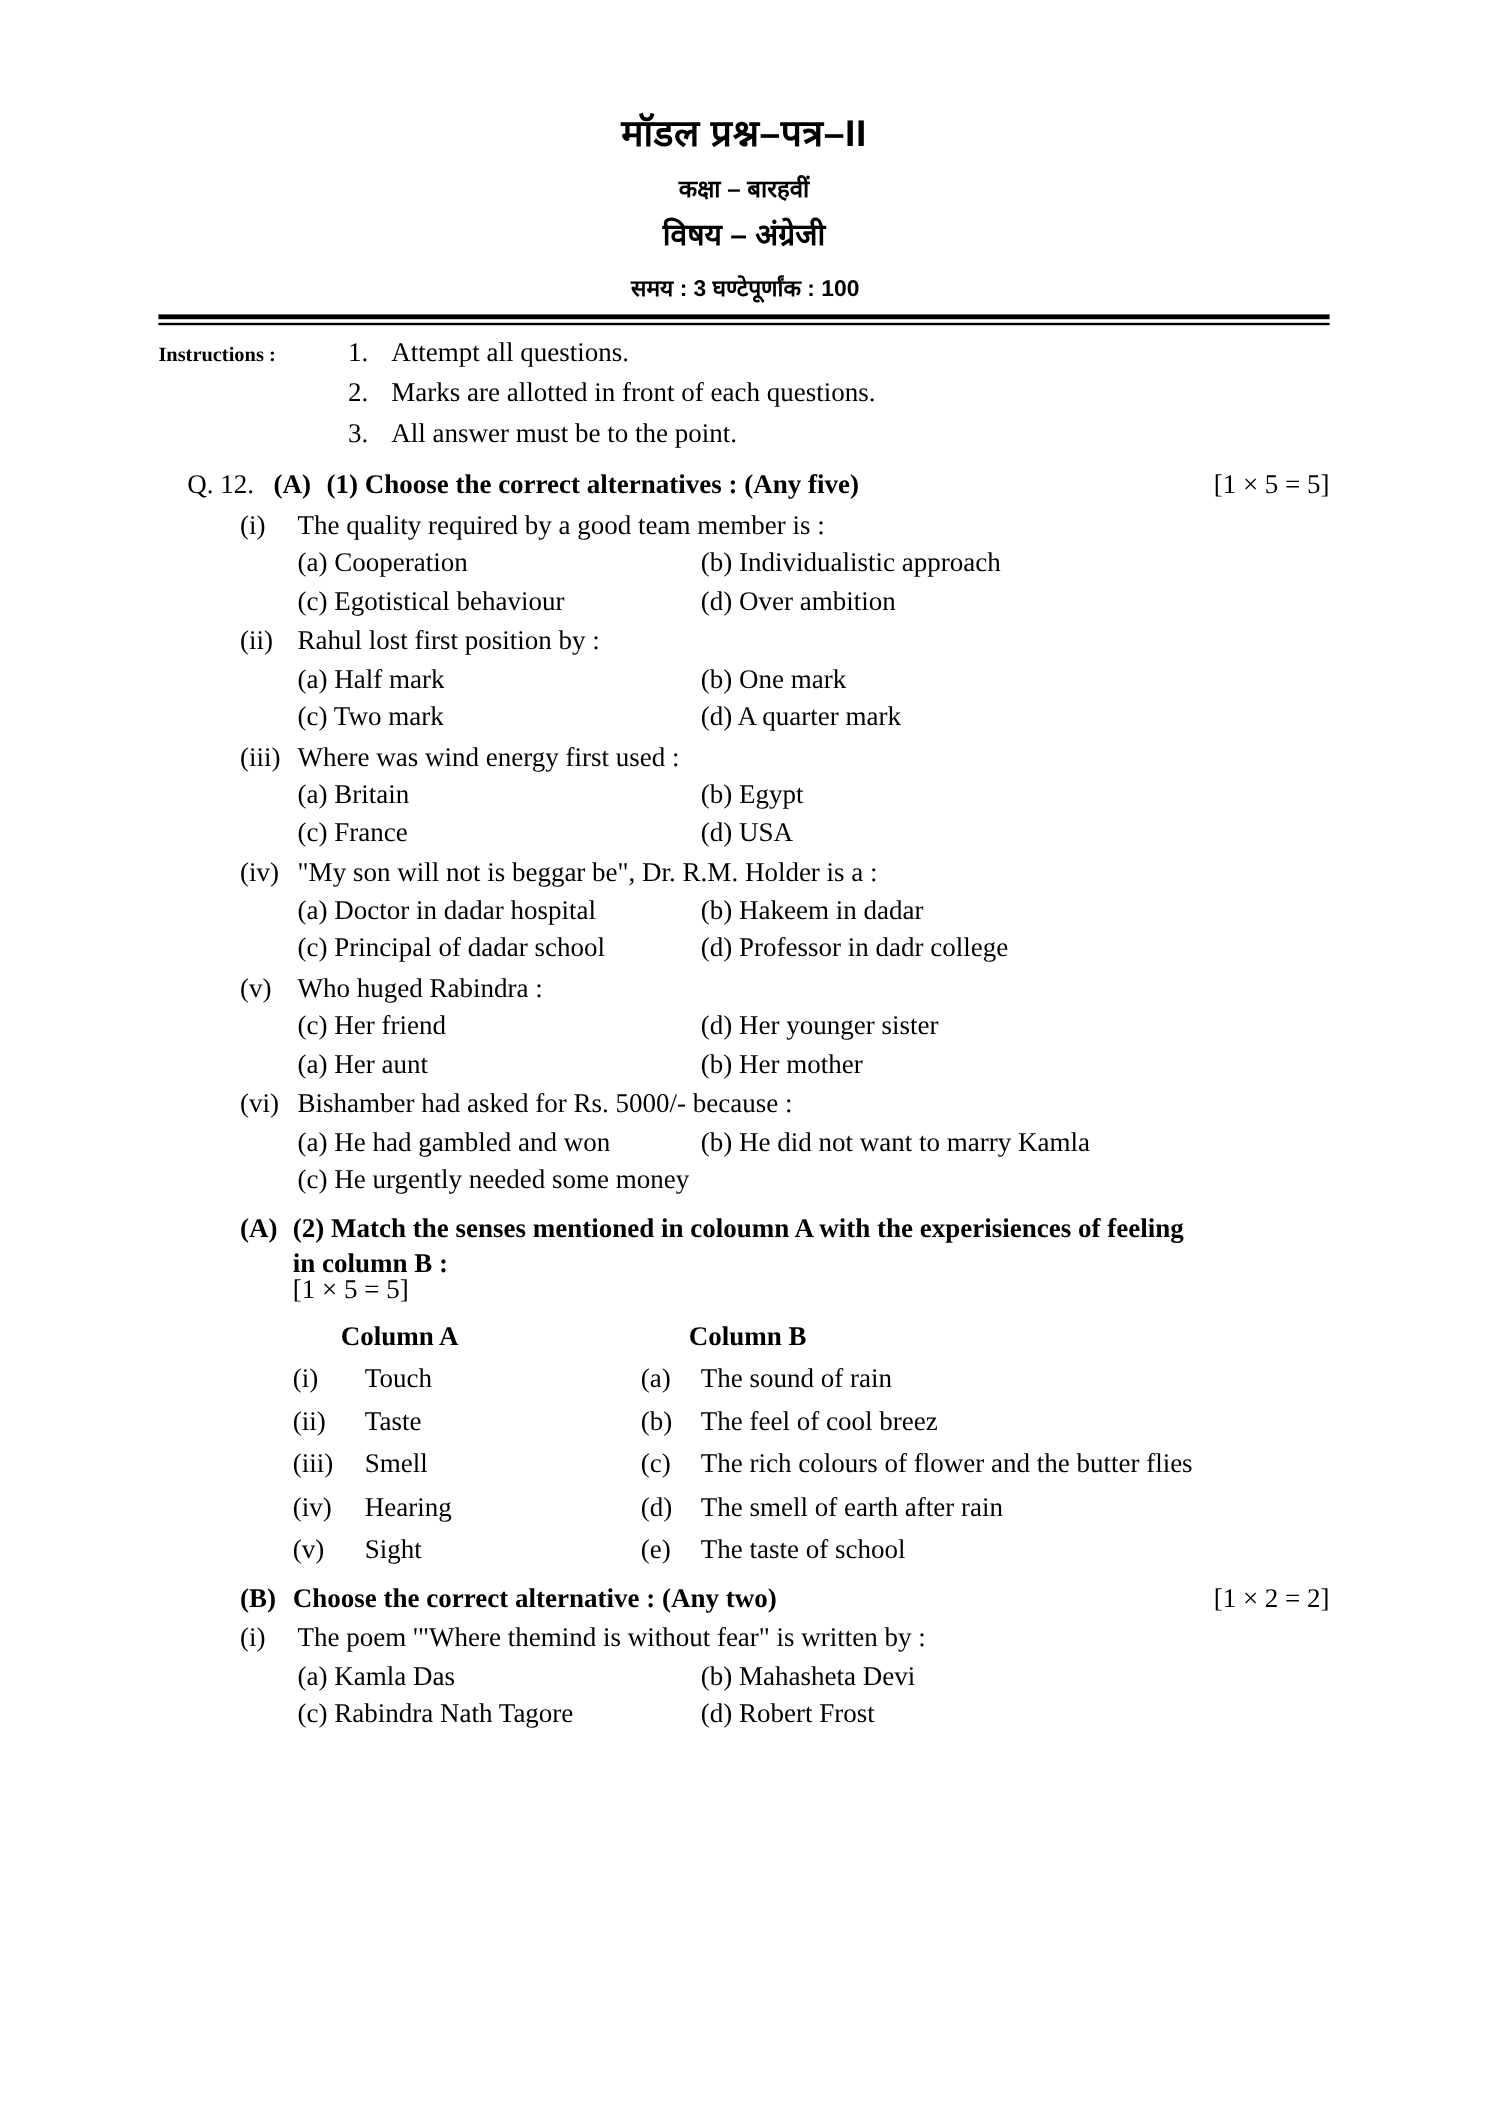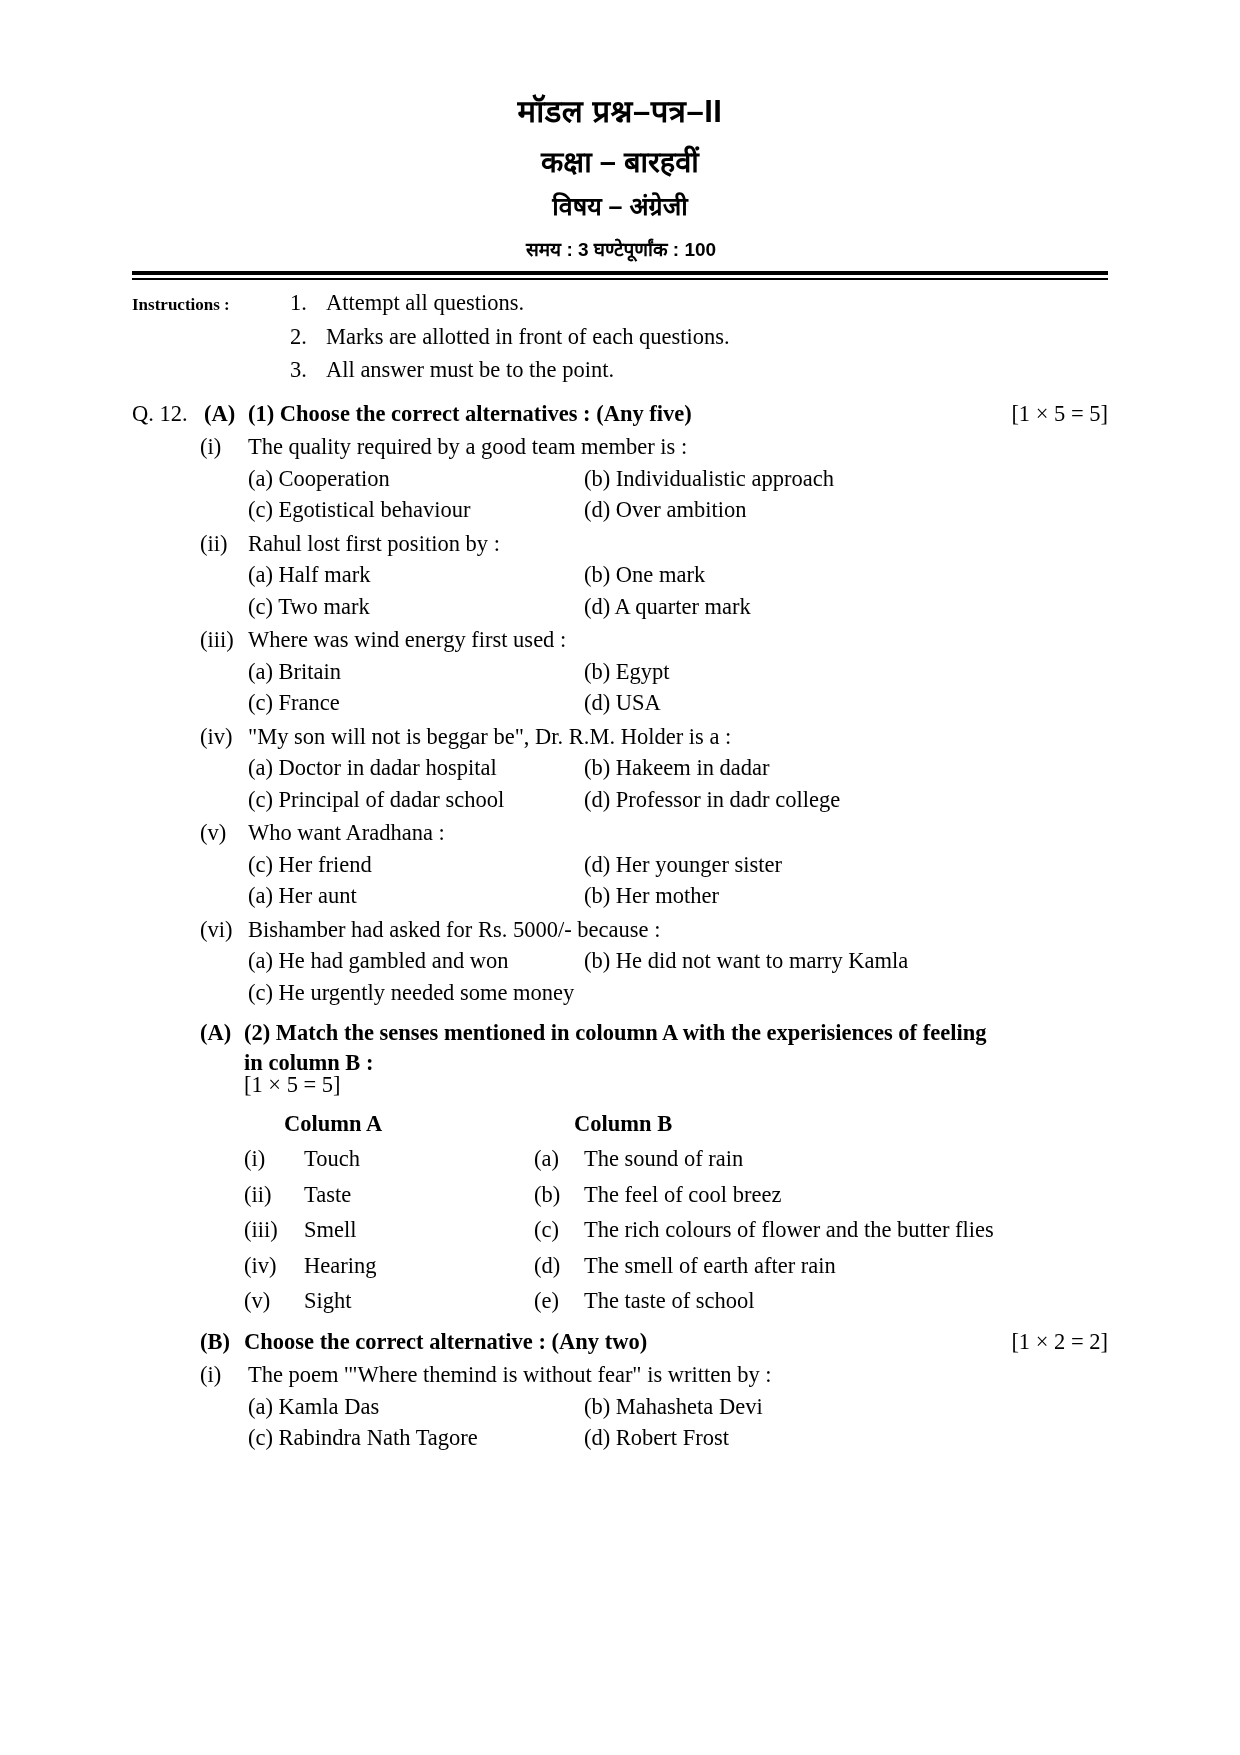--- a/index.html
+++ b/index.html
@@ -31,21 +31,21 @@
   .hdr-title {
     font-family: "Liberation Sans", "DejaVu Sans", sans-serif;
     font-weight: bold;
     font-size: 31px;
     letter-spacing: 0.5px;
     line-height: 1.1;
   }
   .hdr-sub {
     font-family: "Liberation Sans", "DejaVu Sans", sans-serif;
     font-weight: bold;
-    font-size: 29px;
+    font-size: 20px;
     margin-top: 18px;
     line-height: 1.1;
   }
   .hdr-sub2 {
     font-family: "Liberation Sans", "DejaVu Sans", sans-serif;
     font-weight: bold;
     font-size: 25px;
     margin-top: 14px;
     line-height: 1.1;
   }
@@ -103,20 +103,21 @@
   
   .qline {
     display: flex;
     align-items: baseline;
     margin-top: 10px;
   }
   .q-no {
     width: 72px;
     flex: 0 0 72px;
     white-space: nowrap;
+    margin-left: 24px;
   }
   .q-part {
     width: 44px;
     flex: 0 0 44px;
     font-weight: bold;
     white-space: nowrap;
   }
   .q-head-text {
     font-weight: bold;
     flex: 1;
@@ -323,21 +324,21 @@
         <div class="opt wide">(b) Hakeem in dadar</div>
       </div>
       <div class="opt-row">
         <div class="opt">(c) Principal of dadar school</div>
         <div class="opt wide">(d) Professor in dadr college</div>
       </div>
     </div>
 
     <div class="subq">
       <div class="subq-num">(v)</div>
-      <div class="subq-text">Who want Aradhana :</div>
+      <div class="subq-text">Who huged Rabindra :</div>
     </div>
     <div class="opts">
       <div class="opt-row">
         <div class="opt">(c) Her friend</div>
         <div class="opt wide">(d) Her younger sister</div>
       </div>
       <div class="opt-row">
         <div class="opt">(a) Her aunt</div>
         <div class="opt wide">(b) Her mother</div>
       </div>

